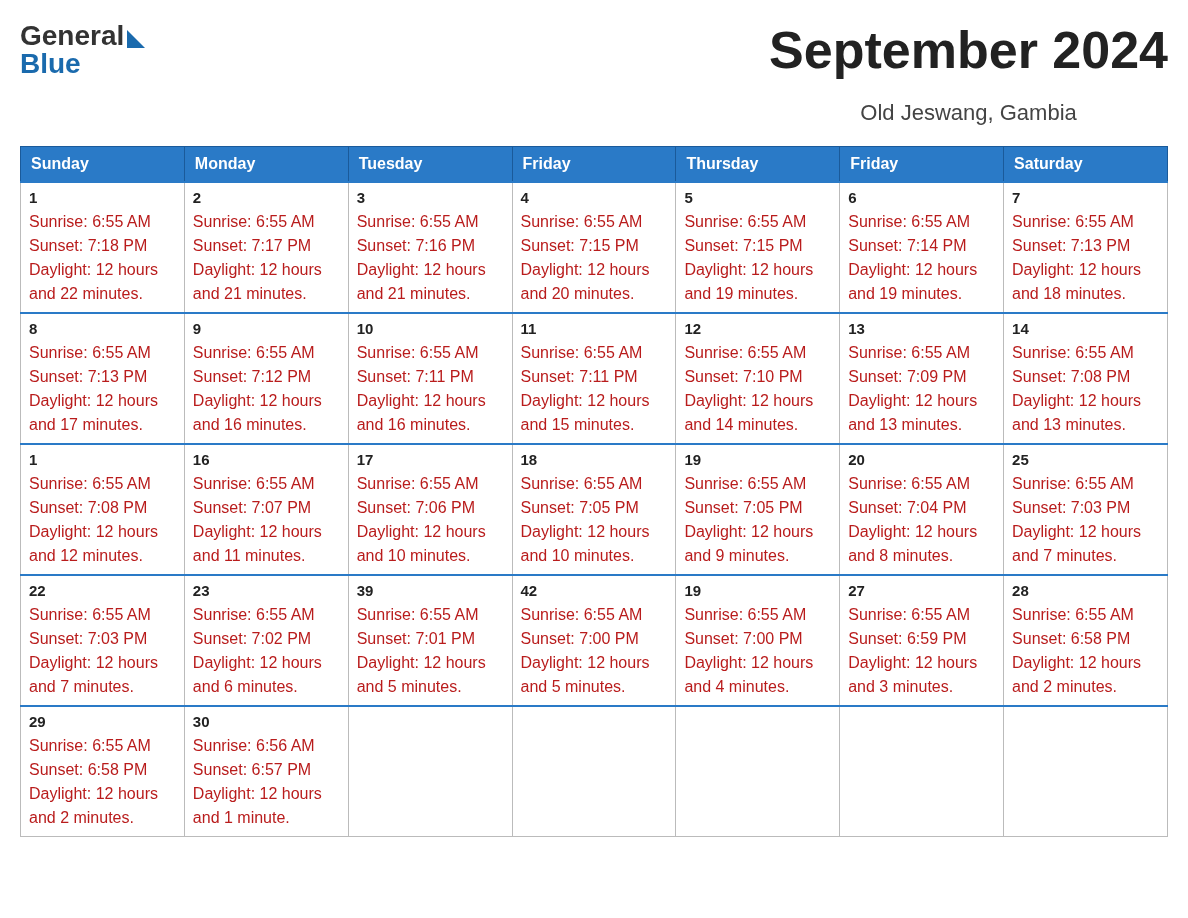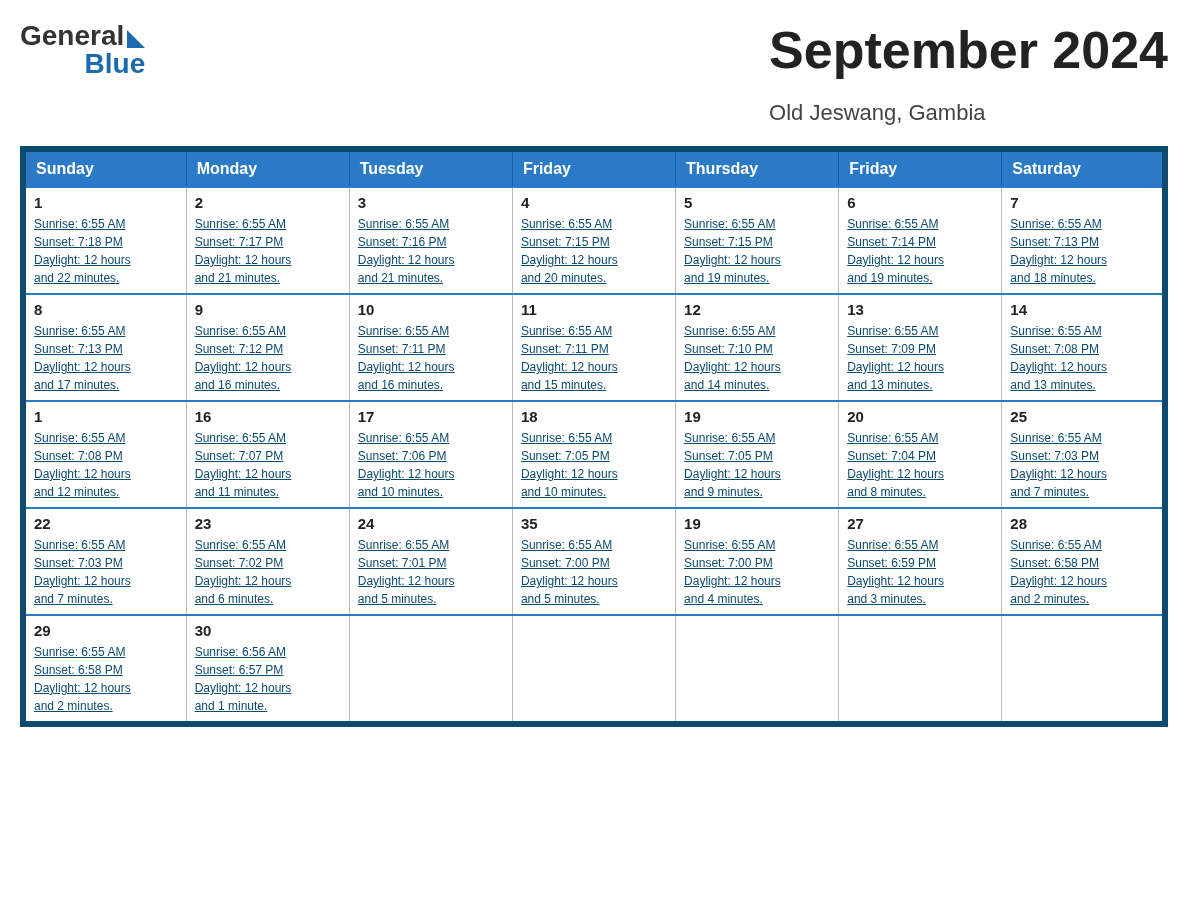--- a/index.html
+++ b/index.html
@@ -12,21 +12,21 @@
     }
     .header {
       display: flex;
       justify-content: space-between;
       align-items: flex-start;
       margin-bottom: 20px;
     }
     .logo {
       display: flex;
       flex-direction: column;
-      align-items: flex-end;
+      align-items: flex-start;
     }
     .logo-top {
       display: flex;
       align-items: center;
     }
     .logo-general {
       font-size: 28px;
       font-weight: bold;
       color: #333;
     }
@@ -39,36 +39,36 @@
       margin-left: 3px;
       margin-top: 5px;
     }
     .logo-blue {
       font-size: 28px;
       font-weight: bold;
       color: #1a6aad;
       margin-top: -4px;
     }
     .title-block {
-      text-align: left;
+      text-align: center;
     }
     .calendar-title {
       font-size: 52px;
       font-weight: bold;
       color: #222;
     }
     .calendar-subtitle {
       font-size: 22px;
       color: #444;
       margin-top: 20px;
     }
     .calendar {
       width: 100%;
       border-collapse: collapse;
-      border: 6px solid #0c4a6e;
+      border: 1px solid #0c4a6e;
     }
     .calendar th {
       background-color: #2a7ac7;
       color: #fff;
       font-size: 16px;
       font-weight: bold;
       padding: 8px 10px;
       text-align: left;
       border: 1px solid #1a5a9a;
     }
@@ -83,24 +83,23 @@
       background: #fff;
     }
     .day-number {
       font-size: 15px;
       font-weight: bold;
       color: #222;
       display: block;
       margin-bottom: 4px;
     }
     .day-info {
-      font-size: 12px;
+      font-size: 16px;
       line-height: 1.5;
-      color: #0c4a6e;
-      text-decoration: underline;
+      color: #b91c1c;
     }
     .empty-cell {
       background: #fff;
     }
     tr.week-row td {
       border-top: 2px solid #2a7ac7;
     }
   </style>
 </head>
 <body>
@@ -225,25 +224,25 @@
       <tr class="week-row">
         <td>
           <span class="day-number">22</span>
           <div class="day-info">Sunrise: 6:55 AM<br>Sunset: 7:03 PM<br>Daylight: 12 hours<br>and 7 minutes.</div>
         </td>
         <td>
           <span class="day-number">23</span>
           <div class="day-info">Sunrise: 6:55 AM<br>Sunset: 7:02 PM<br>Daylight: 12 hours<br>and 6 minutes.</div>
         </td>
         <td>
-          <span class="day-number">24</span>
+          <span class="day-number">39</span>
           <div class="day-info">Sunrise: 6:55 AM<br>Sunset: 7:01 PM<br>Daylight: 12 hours<br>and 5 minutes.</div>
         </td>
         <td>
-          <span class="day-number">35</span>
+          <span class="day-number">42</span>
           <div class="day-info">Sunrise: 6:55 AM<br>Sunset: 7:00 PM<br>Daylight: 12 hours<br>and 5 minutes.</div>
         </td>
         <td>
           <span class="day-number">19</span>
           <div class="day-info">Sunrise: 6:55 AM<br>Sunset: 7:00 PM<br>Daylight: 12 hours<br>and 4 minutes.</div>
         </td>
         <td>
           <span class="day-number">27</span>
           <div class="day-info">Sunrise: 6:55 AM<br>Sunset: 6:59 PM<br>Daylight: 12 hours<br>and 3 minutes.</div>
         </td>

